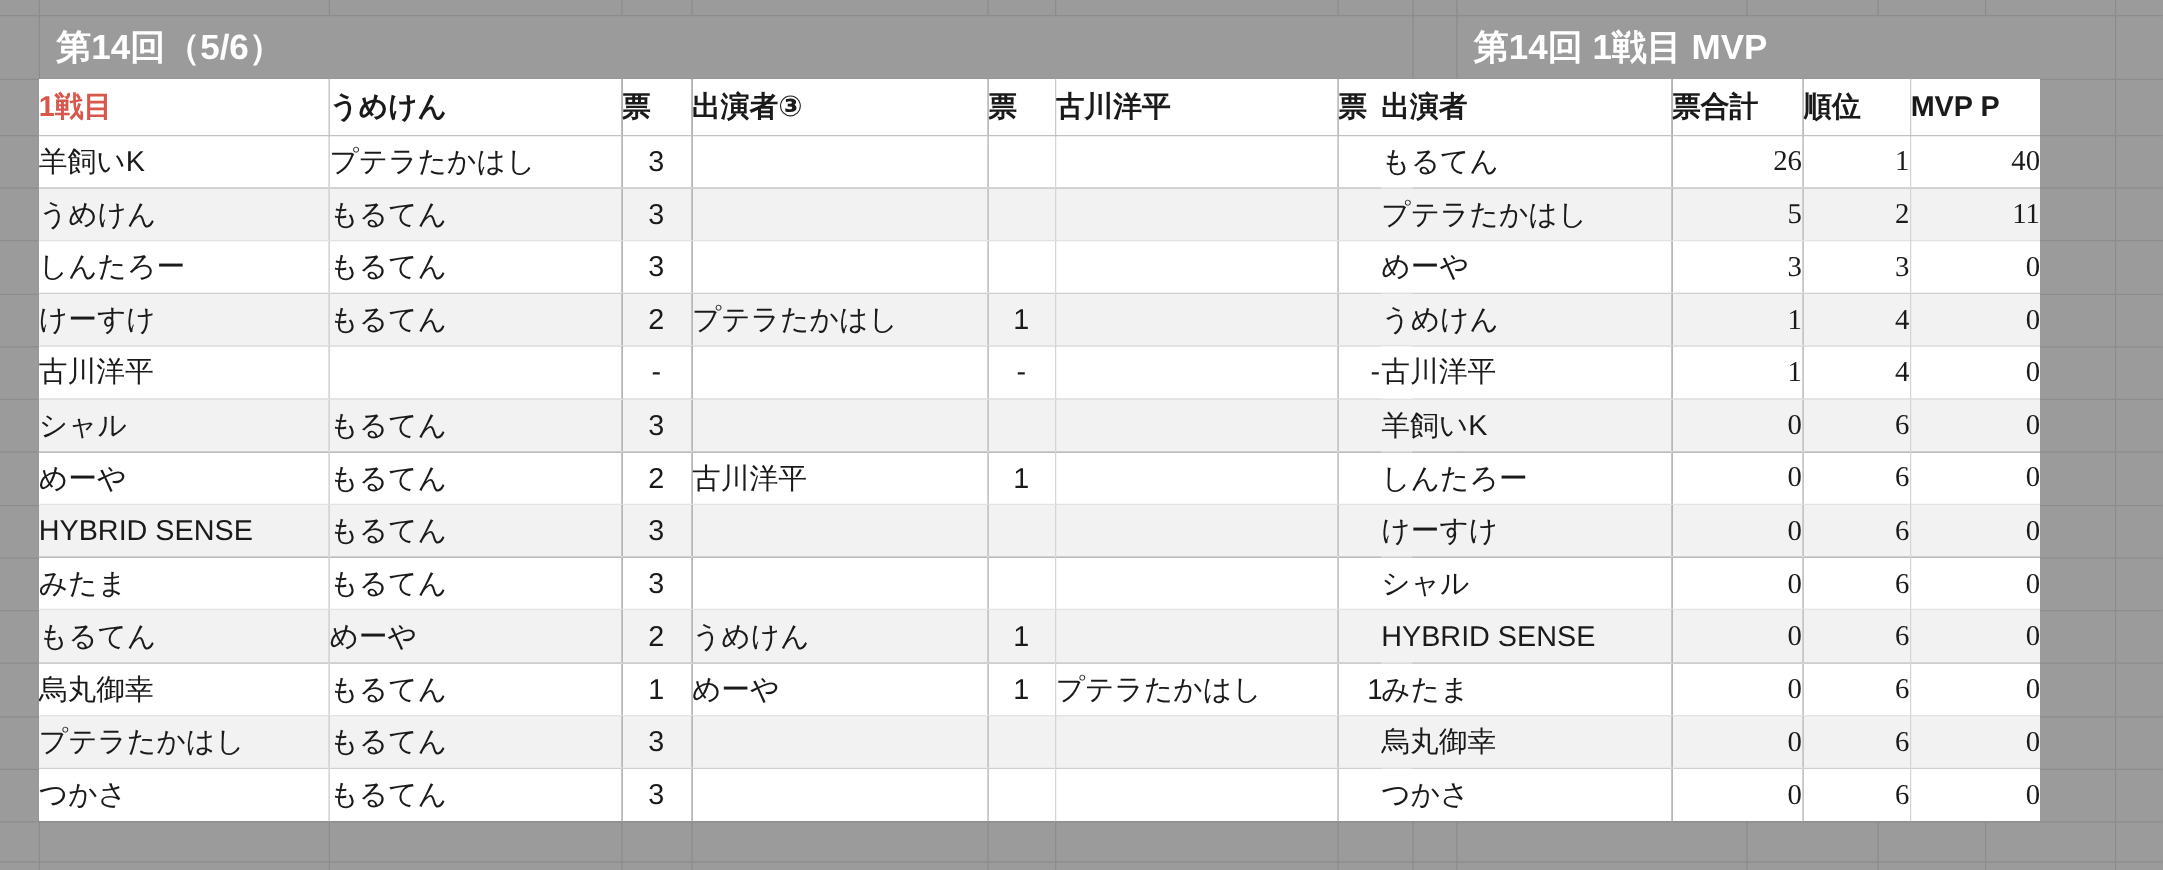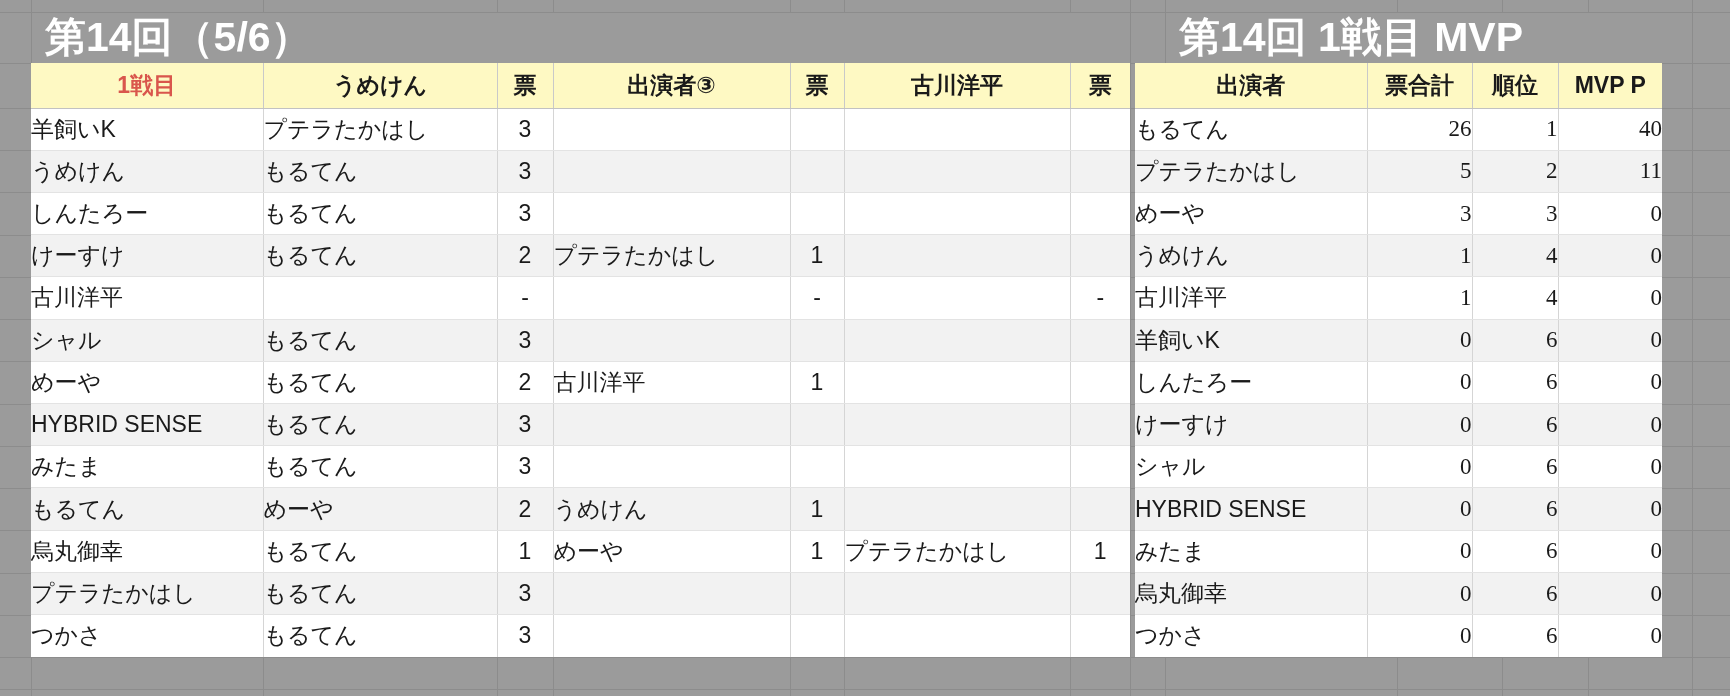--- a/index.html
+++ b/index.html
@@ -12,38 +12,38 @@
   #canvas{position:relative;width:1730px;height:696px;background:#9B9B9B;}
 
   
   .gl{position:absolute;background:#8C8C8C;}
   .gl.h{height:1px;left:0;width:1730px;}
   .gl.v{width:1px;}
 
   
   .tbl-title{
     position:absolute;top:12px;height:54px;line-height:51px;
-    font-size:41px;font-weight:700;color:#FFFFFF;
+    font-size:28px;font-weight:700;color:#FFFFFF;
     white-space:nowrap;z-index:3;
   }
 
   
   table.sheet{
     position:absolute;top:63px;z-index:2;
     border-collapse:collapse;table-layout:fixed;
     font-size:23px;color:#1A1A1A;
   }
   table.sheet th,table.sheet td{
     overflow:hidden;white-space:nowrap;vertical-align:middle;
     padding:0;
   }
   table.sheet thead tr{height:45px;}
   table.sheet tbody tr{height:42.23px;}
   table.sheet th{
-    background:#fef9c3;font-weight:700;text-align:center;
+    background:#ffffff;font-weight:700;text-align:left;
     border-right:1px solid #C9C9C9;border-bottom:1px solid #C2C2C2;
   }
   table.sheet td{
     background:#FFFFFF;
     border-right:1px solid #D5D5D5;border-bottom:1px solid #E3E3E3;
   }
   table.sheet tbody tr:nth-child(even) td{background:#F2F2F2;}
   table.sheet tbody tr:last-child td{border-bottom:none;}
   table.sheet th:last-child,table.sheet td:last-child{border-right:none;}
 
@@ -236,21 +236,21 @@
           <td class="al">つかさ</td>
           <td class="al">もるてん</td>
           <td class="ac">3</td>
           <td class="al"></td>
           <td class="ac"></td>
           <td class="al"></td>
           <td class="ac"></td>
         </tr>
       </tbody>
     </table>
-  <table class="sheet" id="right-table" style="left:1135px;width:527px">
+  <table class="sheet" id="right-table" style="left:1105px;width:527px">
       <colgroup>
         <col style="width: 232px;">
         <col style="width: 105px;">
         <col style="width: 86px;">
         <col style="width: 104px;">
       </colgroup>
       <thead>
         <tr>
           <th class="al">出演者</th>
           <th class="alh">票合計</th>

